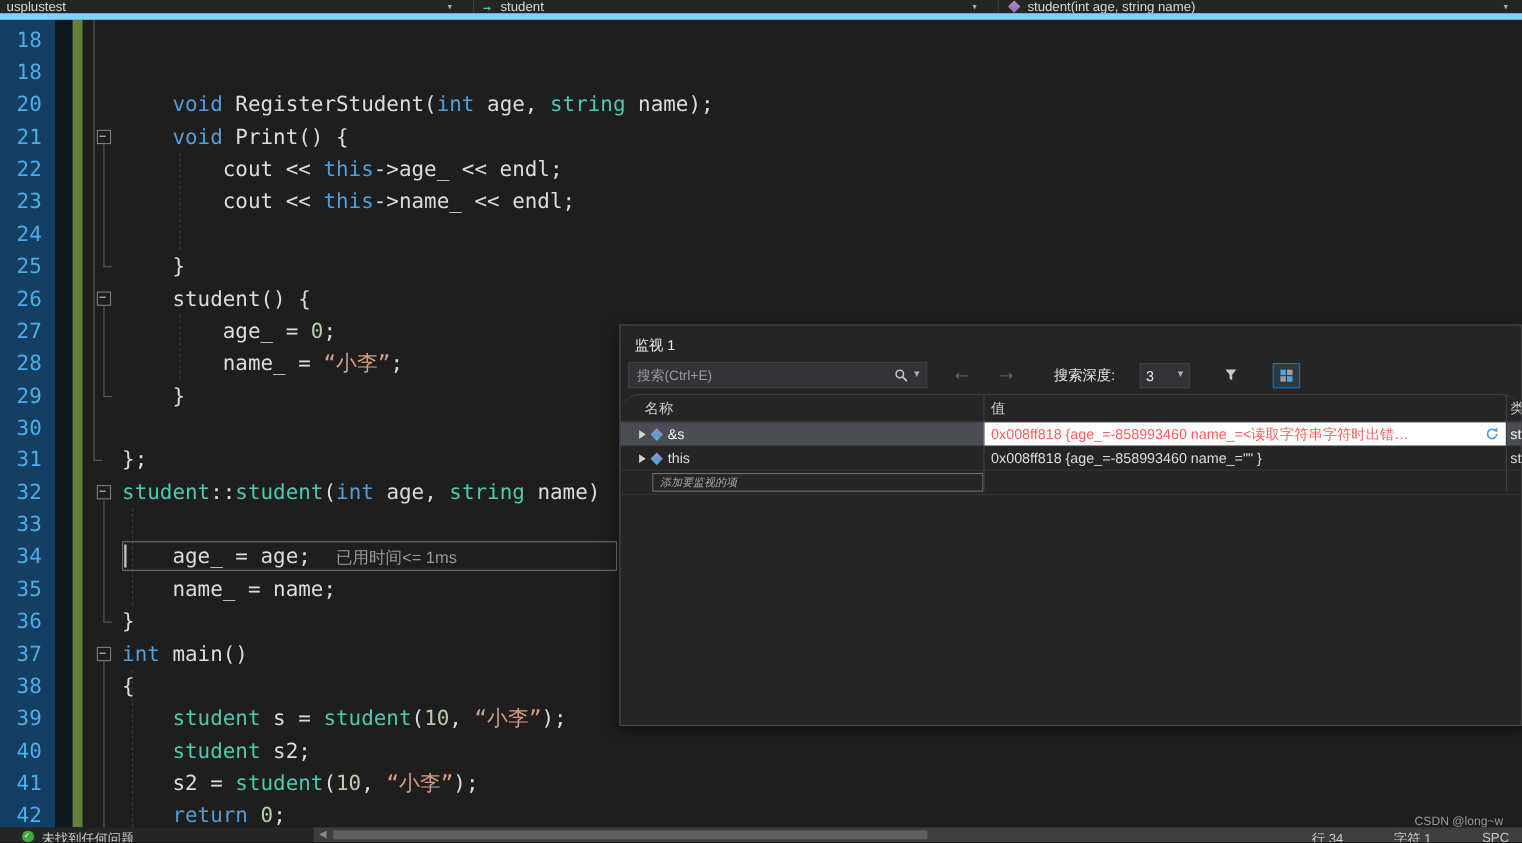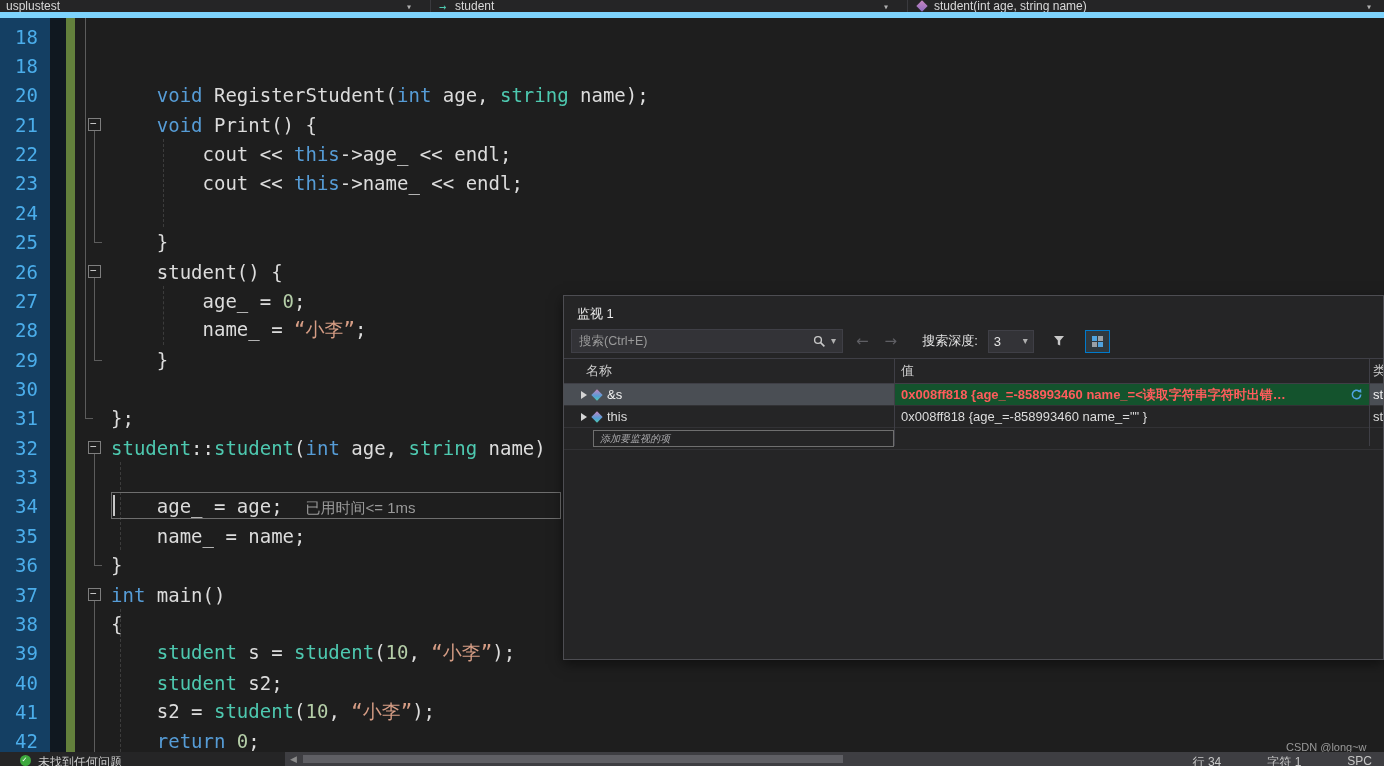--- a/index.html
+++ b/index.html
@@ -59,51 +59,51 @@
   .stmt-caret{position:absolute;left:113px;top:495px;width:2px;height:21px;background:#c8c8c8;z-index:3;}
 
   .watermark{position:absolute;left:1286px;top:741px;font:11px "Liberation Sans",sans-serif;
              color:#9a9a9a;z-index:6;}
 
   
   .watch{position:absolute;left:563px;top:295px;width:821px;height:365px;background:#252526;
          border:1px solid #4d4d52;box-sizing:border-box;z-index:10;
          font-family:"Liberation Sans",sans-serif;box-shadow:0 4px 12px rgba(0,0,0,.5);}
   .w-title{padding:9px 0 0 13px;font-size:13px;color:#eaeaea;height:28px;box-sizing:border-box;}
-  .w-toolbar{display:flex;align-items:center;height:34px;padding:0 7px;gap:10px;}
+  .w-toolbar{display:flex;align-items:center;height:34px;padding:0 7px;gap:22px;}
   .w-search{position:relative;width:272px;height:24px;background:#333337;border:1px solid #3f3f46;
             box-sizing:border-box;display:flex;align-items:center;}
   .w-search .ph{padding-left:7px;font-size:12.5px;color:#9a9a9a;flex:1;white-space:nowrap;overflow:hidden;}
   .mag{display:flex;align-items:center;padding:0 2px;}
   .w-search .caret{padding:0 6px 0 3px;}
   .nav-arrow{font-size:15px;color:#5f5f64;padding:0 3px;font-family:"DejaVu Sans",sans-serif;}
   .depth-label{font-size:13px;color:#e5e5e5;margin-left:12px;white-space:nowrap;}
   .depth-combo{width:46px;height:23px;background:#333337;border:1px solid #3f3f46;box-sizing:border-box;
                display:flex;align-items:center;justify-content:space-between;padding:0 5px;
                font-size:13px;color:#e5e5e5;}
   .tool-btn{width:25px;height:23px;display:flex;align-items:center;justify-content:center;
             box-sizing:border-box;margin-left:3px;}
   .tool-btn.active{border:1px solid #007acc;background:#30393f;}
 
-  .w-grid{position:relative;border-top:1px solid #3f3f46;}
+  .w-grid{position:relative;border-top:1px solid #3f3f46;border-radius:19px;}
   .w-header{display:flex;height:24px;align-items:center;border-bottom:1px solid #3f3f46;
             color:#cccccc;font-size:13px;}
   .w-header .w-name{padding-left:22px;}
   .w-header .w-val{padding-left:7px;}
   .w-header .w-type{padding-left:4px;}
   .w-name{width:330px;flex:none;box-sizing:border-box;overflow:hidden;white-space:nowrap;}
   .w-val{width:475px;flex:none;box-sizing:border-box;overflow:hidden;white-space:nowrap;position:relative;}
   .w-type{flex:1;overflow:hidden;white-space:nowrap;box-sizing:border-box;}
   .w-row{display:flex;height:21px;align-items:stretch;border-bottom:1px solid #323235;
          font-size:13px;color:#dcdcdc;}
   .w-row .w-name{display:flex;align-items:center;gap:6px;padding-left:17px;}
   .w-row .w-val{padding-left:7px;display:flex;align-items:center;}
   .w-row .w-type{padding-left:4px;display:flex;align-items:center;}
   .w-row.sel .w-name,.w-row.sel .w-type{background:#4a4e54;}
-  .w-row.sel .w-val{background:#14532d;font-weight:bold;}
+  .w-row.sel .w-val{background:#ffffff;}
   .w-row.sel{color:#f2f2f2;}
   .err{color:#ff5c5c;}
   .exp{width:0;height:0;border-left:6px solid #d4d4d4;border-top:4px solid transparent;
        border-bottom:4px solid transparent;flex:none;}
   .obj-icon{width:8px;height:8px;flex:none;transform:rotate(45deg);
             background:linear-gradient(135deg,#c586c0 0%,#569cd6 60%,#4ec9b0 100%);}
   .refresh{position:absolute;right:6px;top:4px;line-height:0;}
   .vline{position:absolute;top:0;width:1px;height:87px;background:#3f3f46;z-index:1;}
   .add-box{margin-left:12px;border:1px solid #6f6f6f;height:17px;display:flex;align-items:center;
            padding-left:6px;font-style:italic;color:#a8a8ab;font-size:10px;width:303px;

